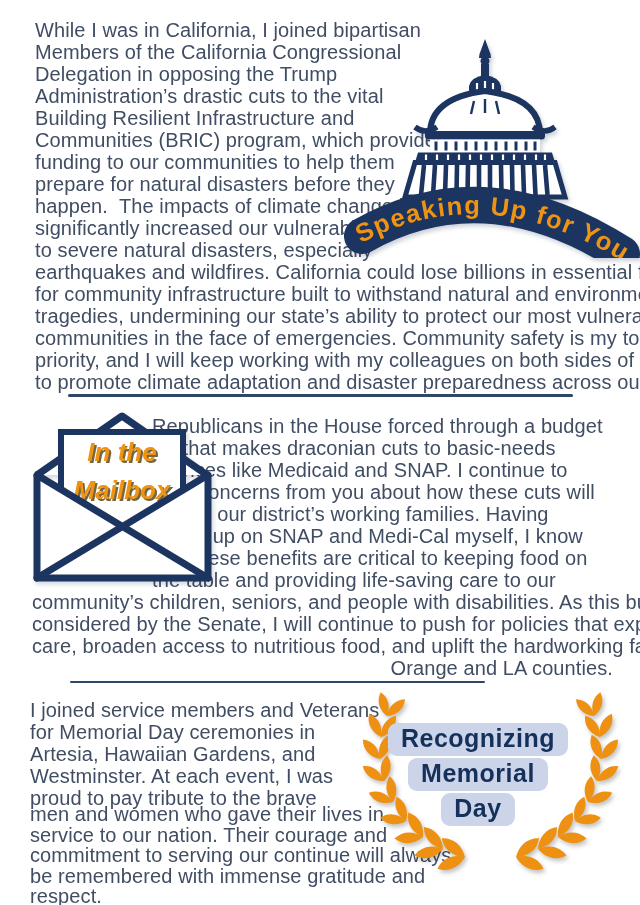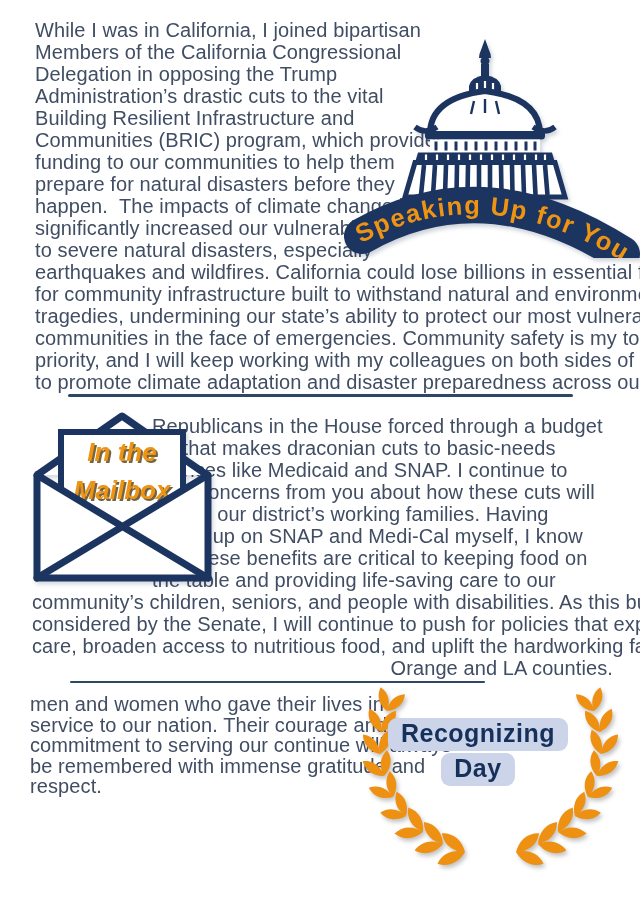--- a/index.html
+++ b/index.html
@@ -169,23 +169,29 @@
         <use href="#leafpair" transform="translate(215 148) rotate(62) scale(1.1)"></use>
         <use href="#leafpair" transform="translate(232 132) rotate(52)"></use>
         <use href="#leafpair" transform="translate(245 113) rotate(38)"></use>
         <use href="#leafpair" transform="translate(254 92) rotate(24)"></use>
         <use href="#leafpair" transform="translate(258 70) rotate(10)"></use>
         <use href="#leafpair" transform="translate(257 48) rotate(-4)"></use>
         <use href="#leafpair" transform="translate(251 27) rotate(-16) scale(.95)"></use>
       </svg>
       <div class="chips">
         <div class="chip">Recognizing</div>
+        <div class="chip">Memorial</div>
         <div class="chip">Day</div>
       </div>
     </figure>
+    <p class="body-text p3a">I joined service members and Veterans
+for Memorial Day ceremonies in
+Artesia, Hawaiian Gardens, and
+Westminster. At each event, I was
+proud to pay tribute to the brave</p>
     <p class="body-text p3b">men and women who gave their lives in
 service to our nation. Their courage and
 commitment to serving our continue will always
 be remembered with immense gratitude and
 respect.</p>
   </section>
 
 </main>
 
 </body></html>

